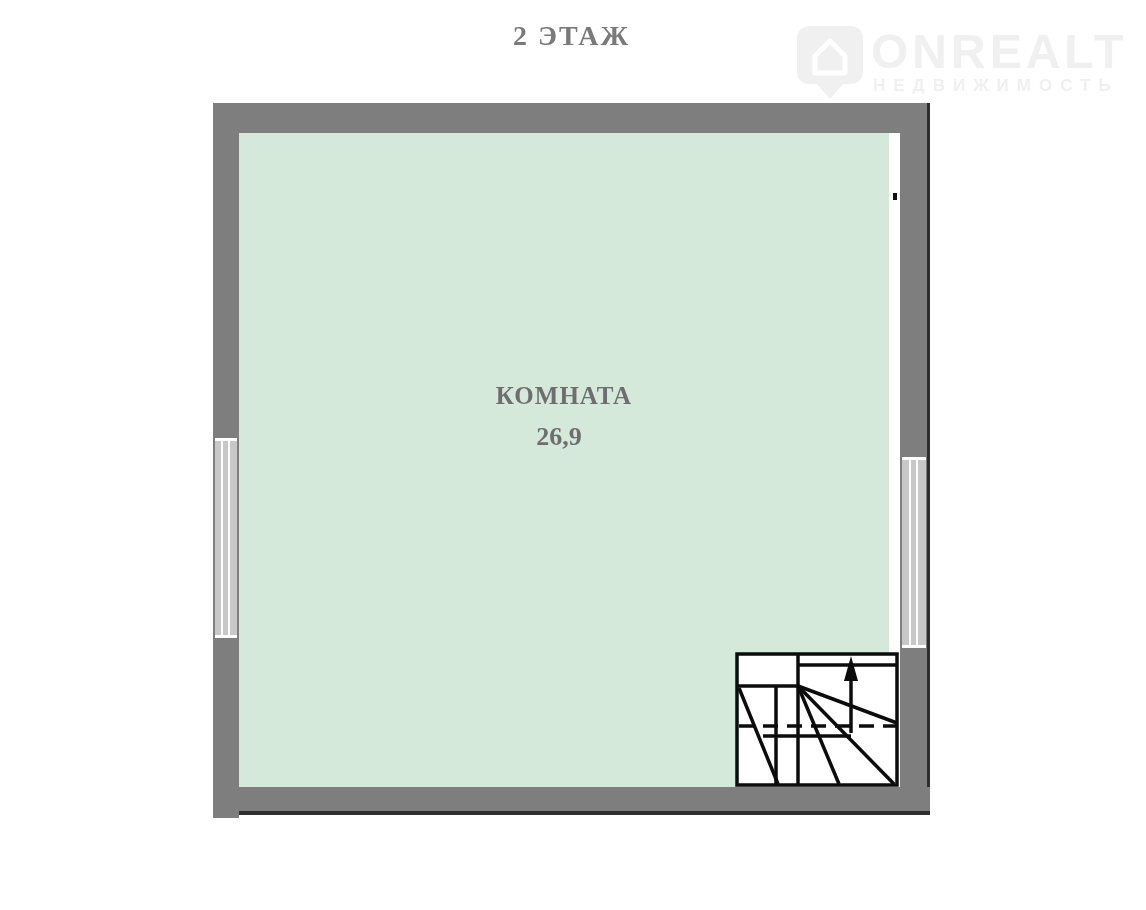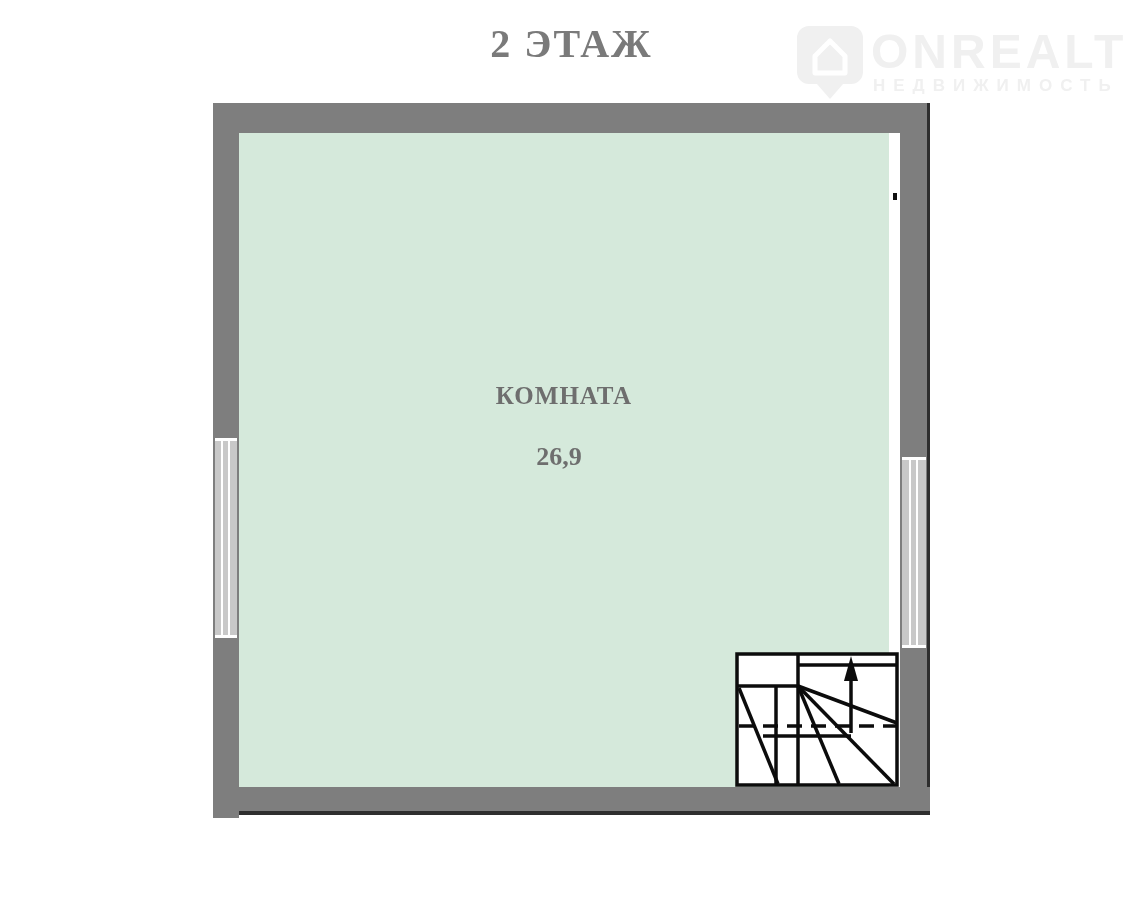--- a/index.html
+++ b/index.html
@@ -18,21 +18,21 @@
   .canvas{
     position:relative;
     width:1146px;height:910px;
     background:#ffffff;
     overflow:hidden;
   }
   .floor-title{
     position:absolute;
     left:213px;top:20px;width:717px;
     text-align:center;
-    font-size:40px;
+    font-size:28px;
     font-weight:bold;
     letter-spacing:2px;
     color:var(--title-text);
   }
   
   .watermark{position:absolute;left:795px;top:24px;width:340px;height:80px;color:var(--watermark);}
   .wm-pin{position:absolute;left:2px;top:2px;}
   .wm-brand{
     position:absolute;left:76px;top:4px;
     font-family:"Liberation Sans", sans-serif;
@@ -69,21 +69,21 @@
   .window-left .pane-a{left:6px;} .window-left .pane-b{left:13px;}
   .window-right .pane-a{left:7px;} .window-right .pane-b{left:14px;}
   .stair-svg{position:absolute;left:735px;top:650px;width:172px;height:140px;}
   .wall-dot{position:absolute;left:893px;top:193px;width:4px;height:7px;background:#111;}
   .room-label{
     position:absolute;left:239px;top:382px;width:650px;
     text-align:center;color:var(--label-text);
     font-weight:bold;
   }
   .room-name{font-size:25px;letter-spacing:1px;}
-  .room-area{margin-top:32px;font-size:26px;margin-left:-10px;}
+  .room-area{margin-top:12px;font-size:26px;margin-left:-10px;}
 </style>
 </head>
 <body>
 
 <div class="canvas">
 
   <div class="floor-title">2 ЭТАЖ</div>
 
   <div class="watermark">
     <svg class="wm-pin" width="66" height="74" viewBox="0 0 66 74">

